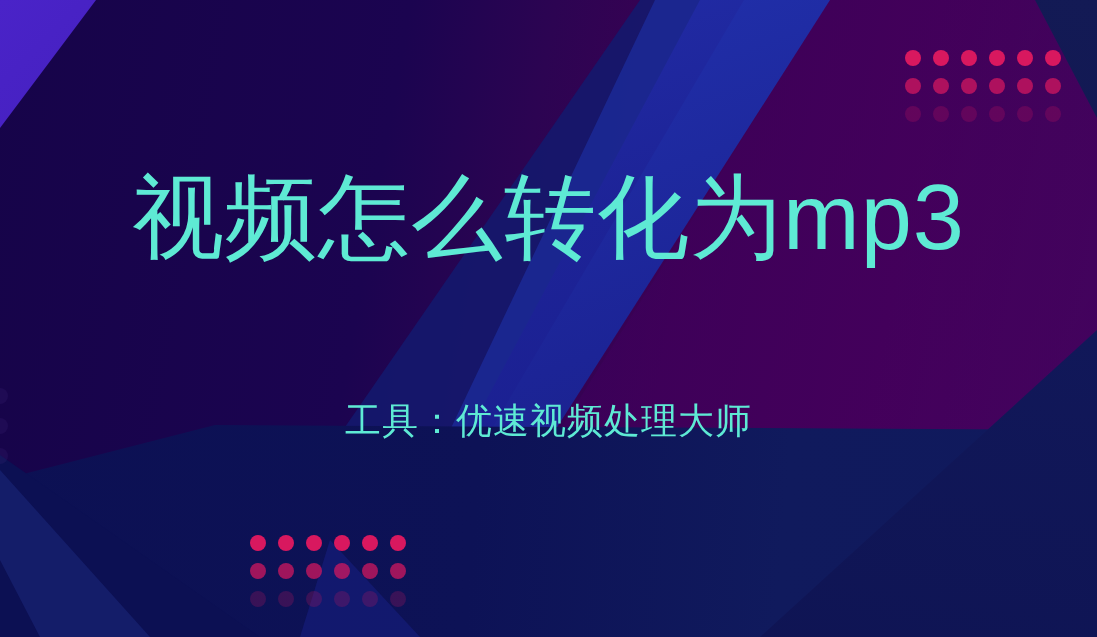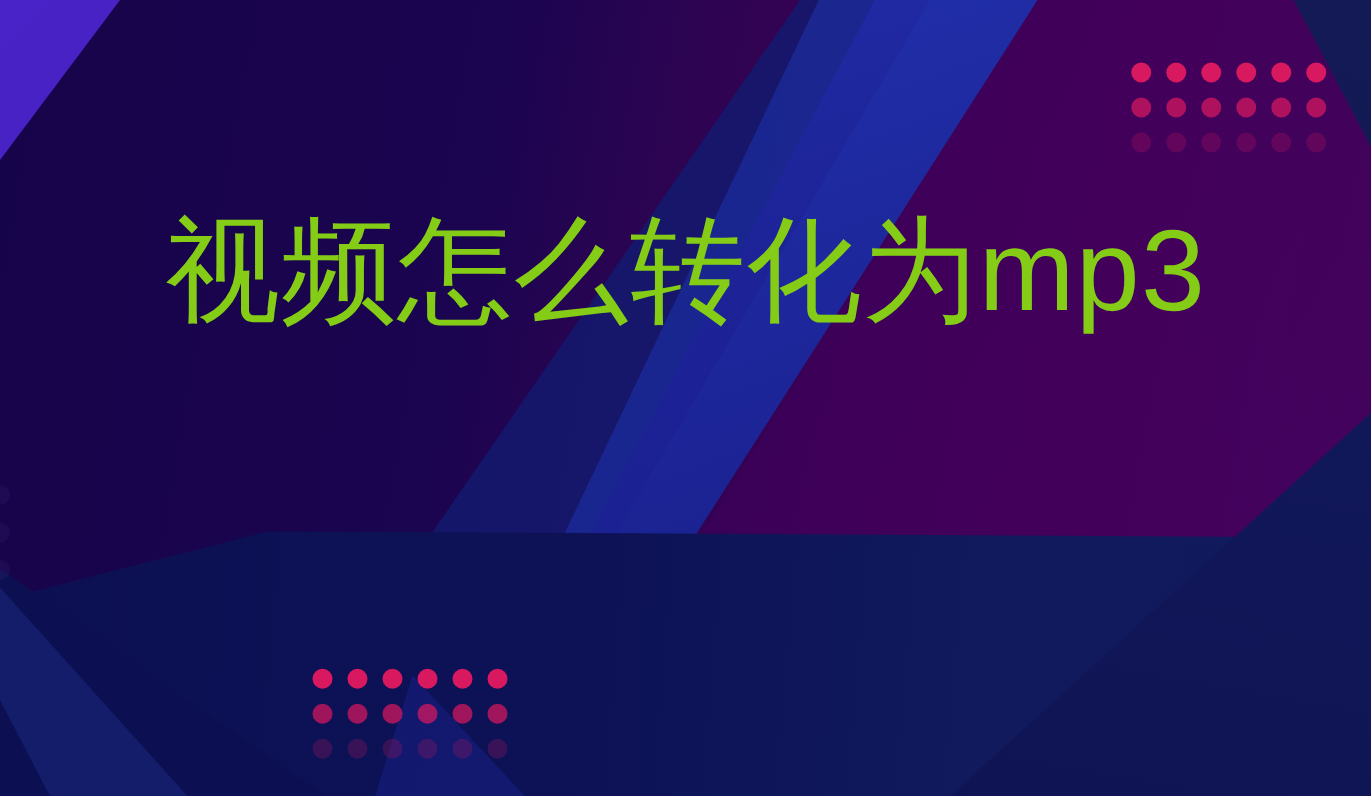--- a/index.html
+++ b/index.html
@@ -116,21 +116,21 @@
     grid-template-columns: repeat(1, 16px);
     gap: 14px;
   }
   #dots-left-edge .dot { opacity: .16; background: #4b2f8a; }
   
   .text-wrap {
     position: absolute;
     left: 0;
     width: 1097px;
     text-align: center;
-    color: #84cc16;
+    color: #5eead4;
   }
   #slide-title {
     top: 168px;
     font-size: 92px;
     line-height: 1.08;
     font-weight: 400;
     letter-spacing: 1px;
     white-space: nowrap;
   }
   #slide-subtitle {
@@ -204,14 +204,15 @@
   </div>
 
   <div class="dot-grid" id="dots-left-edge">
     <span class="dot"></span>
     <span class="dot"></span>
     <span class="dot"></span>
   </div>
 
   <div class="text-wrap" id="slide-title">视频怎么转化为mp3</div>
 
+  <div class="text-wrap" id="slide-subtitle">工具：优速视频处理大师</div>
 
 </div>
 
 </body></html>

